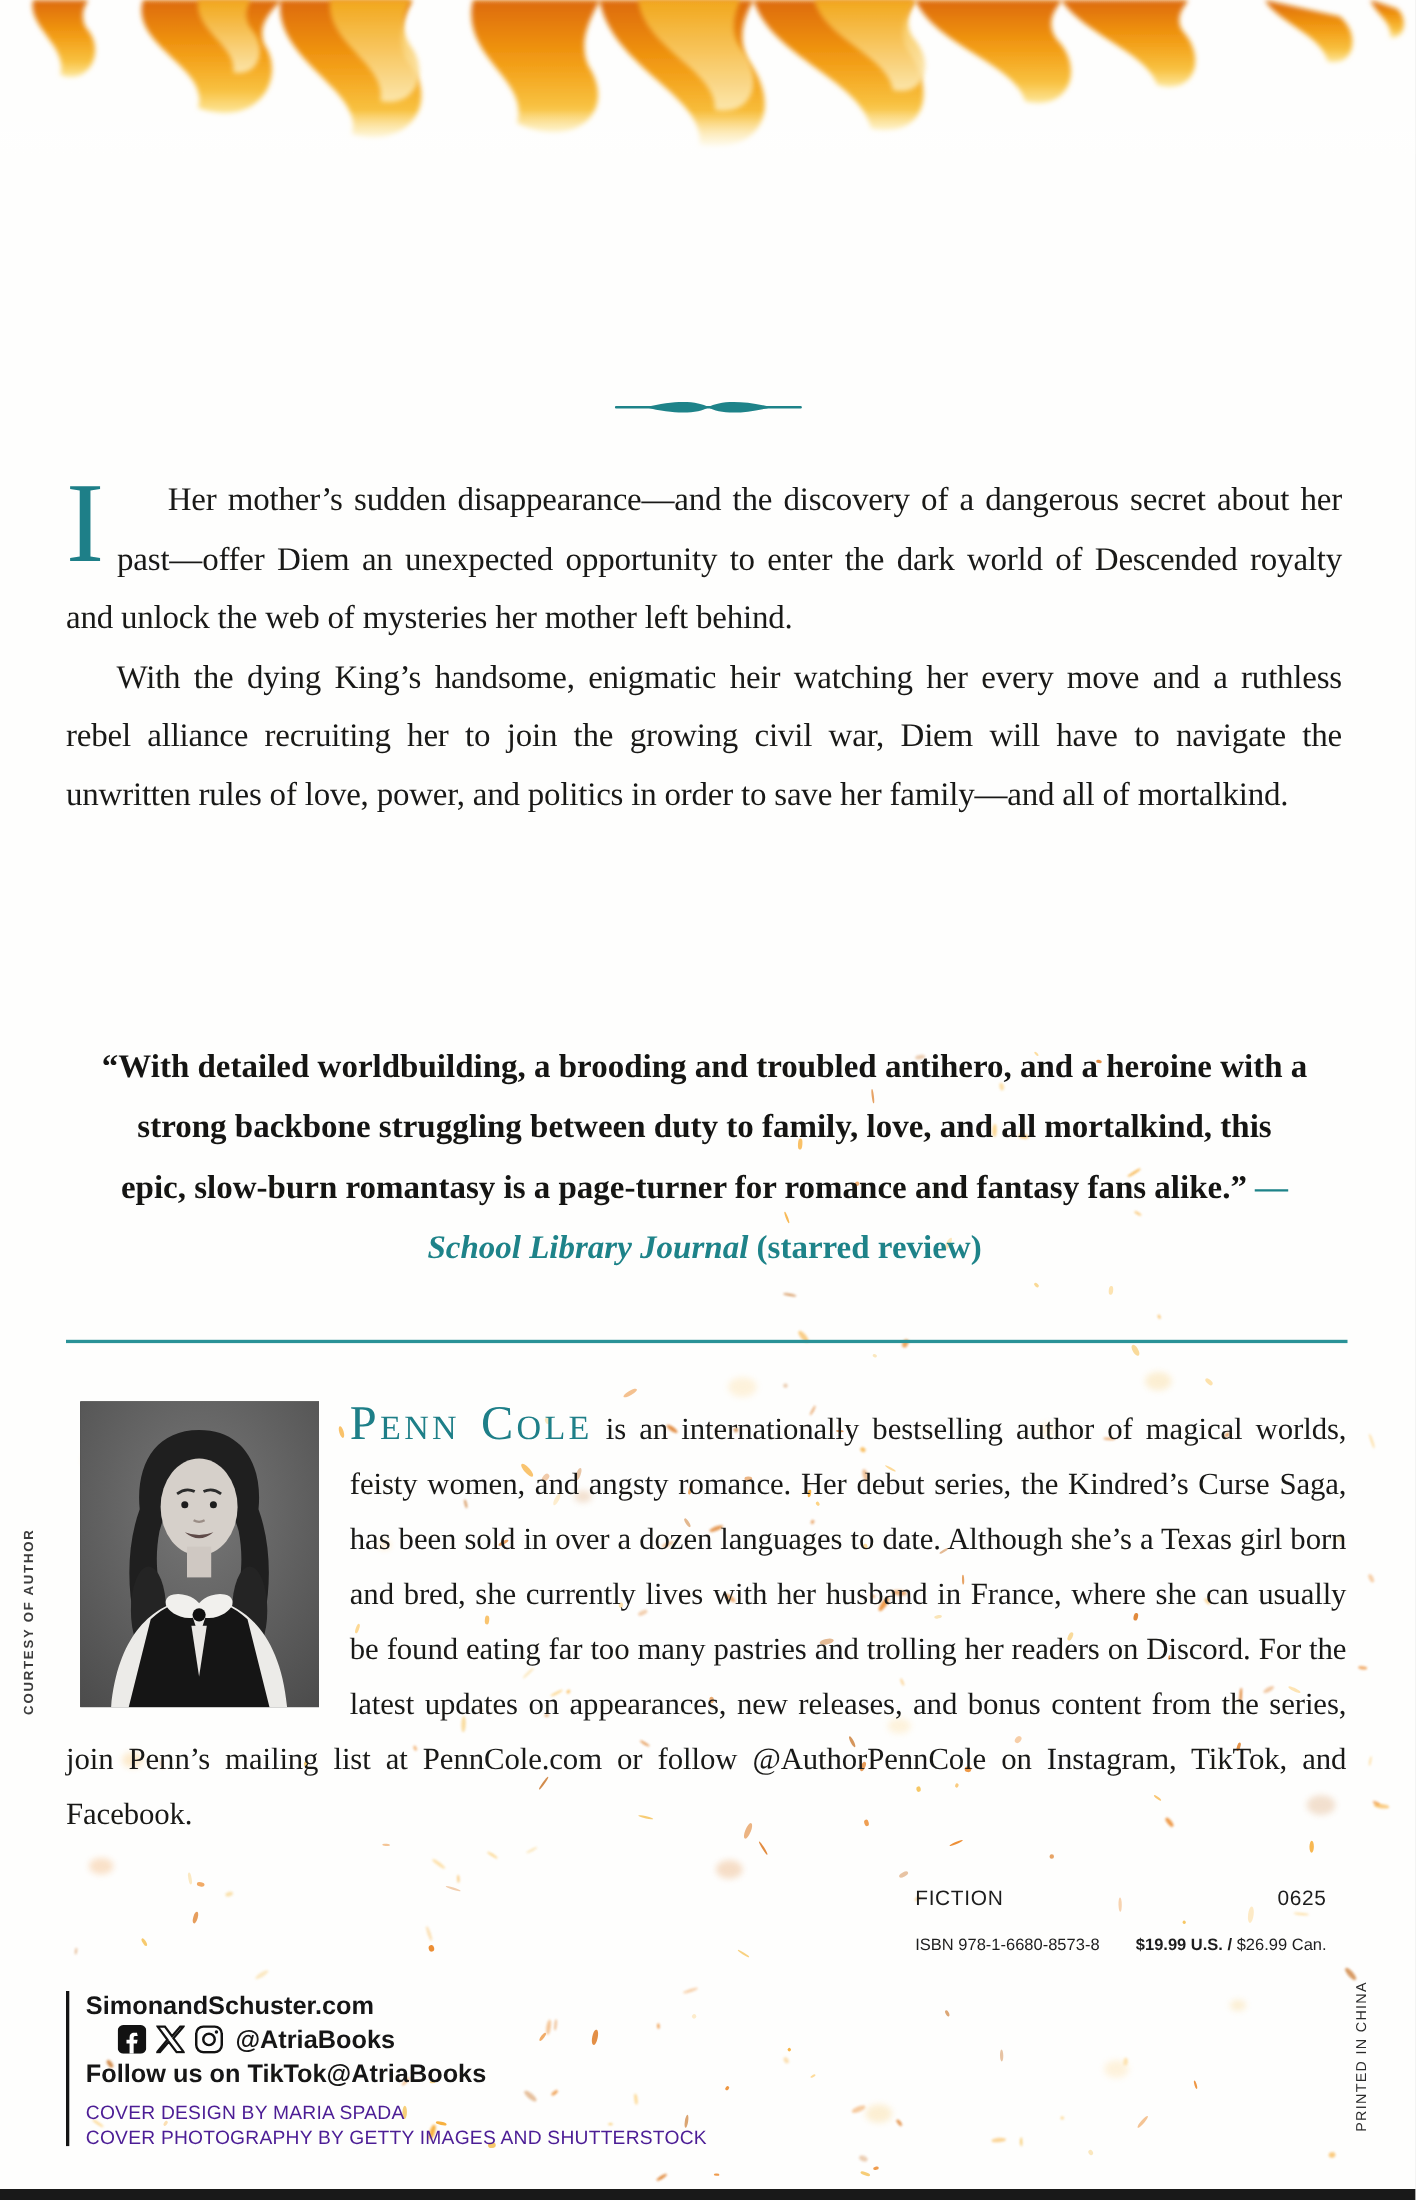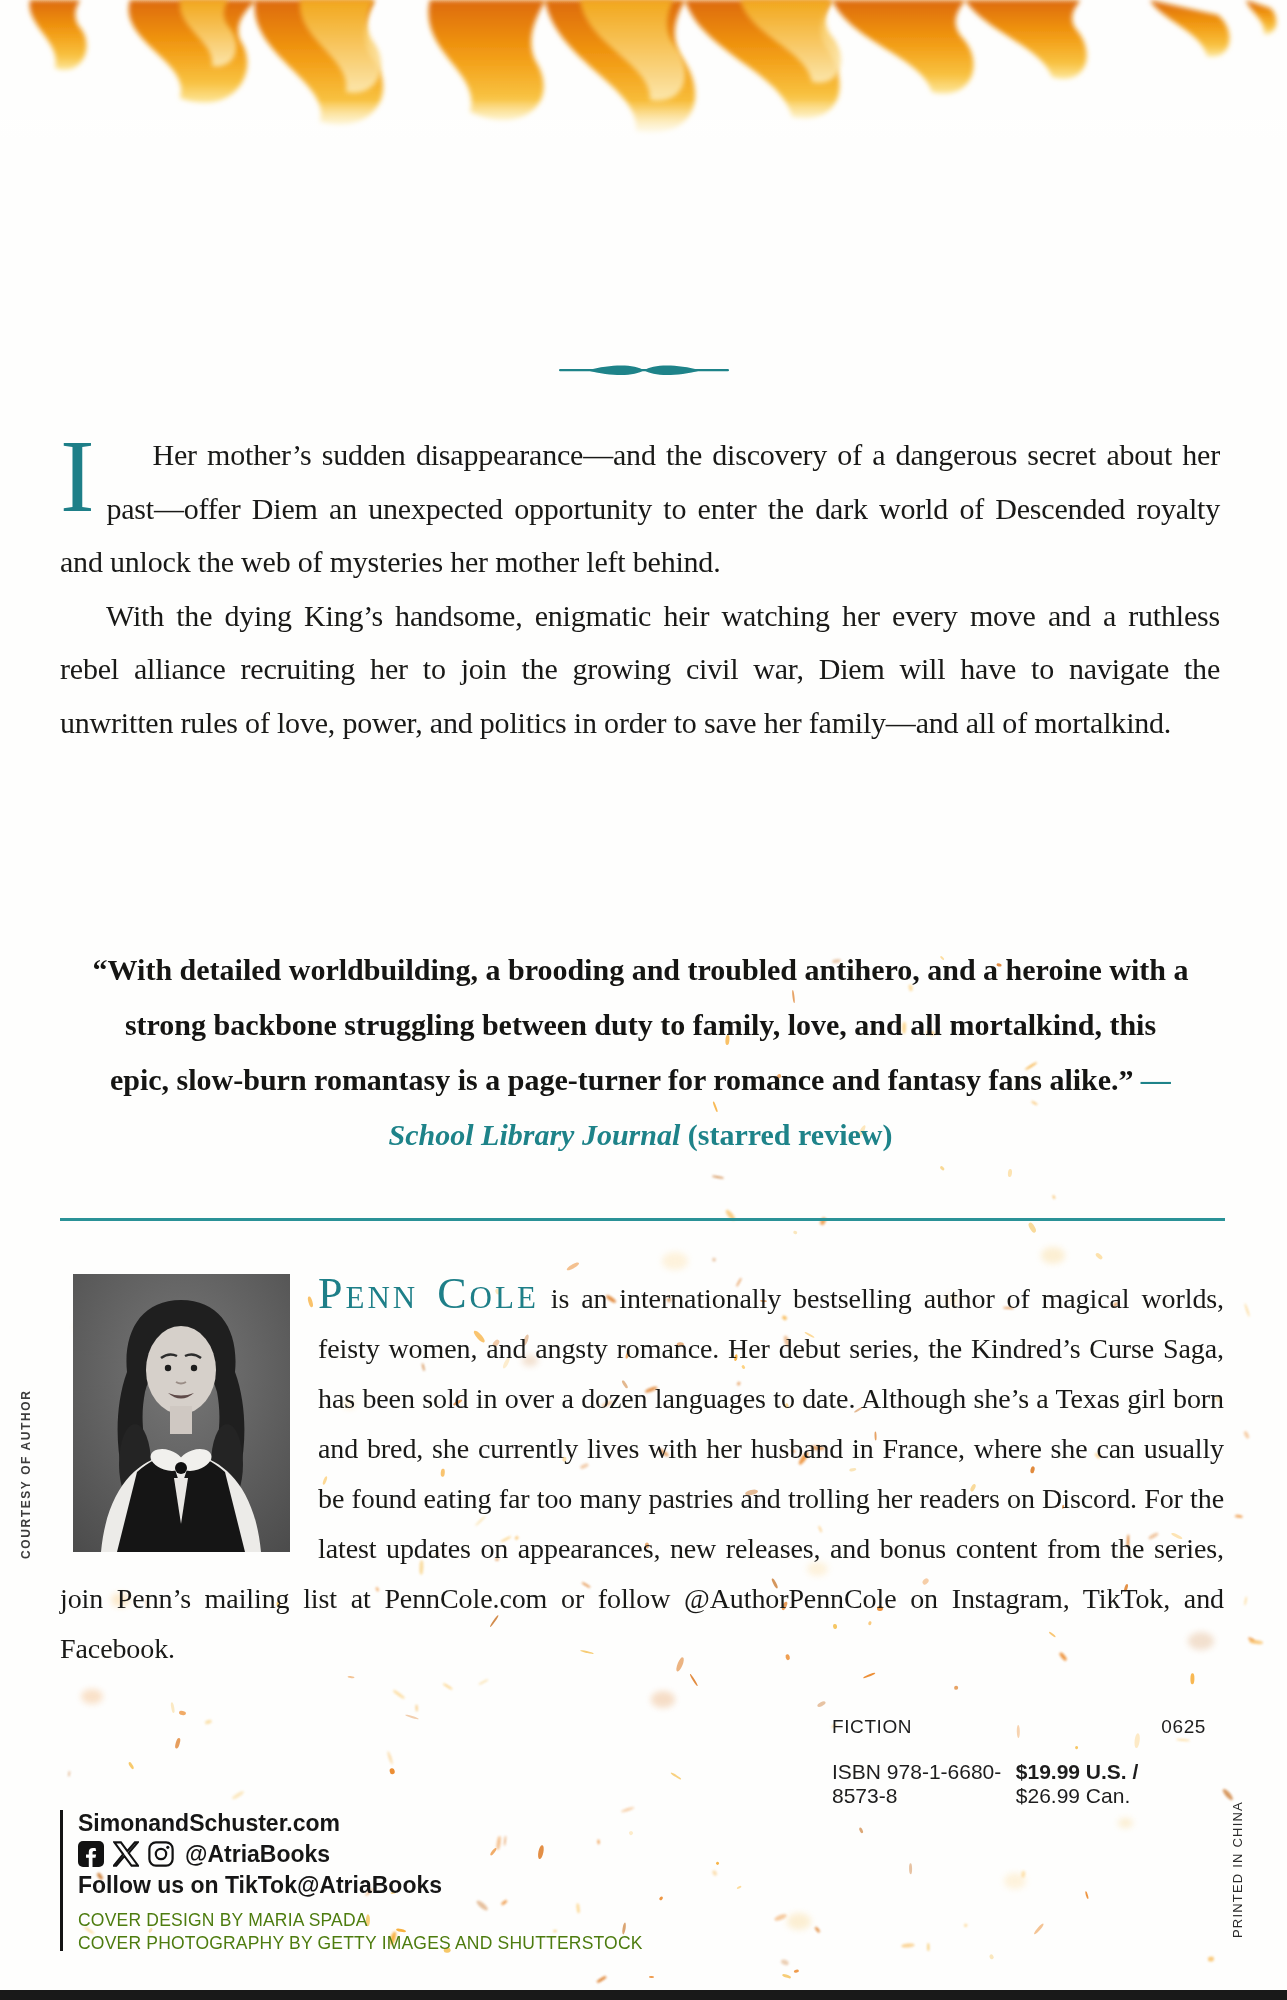--- a/index.html
+++ b/index.html
@@ -56,37 +56,37 @@
     letter-spacing:1.6px;color:#3c3c3c;
   }
   .author-name{color:#1e7f88;font-variant:small-caps;font-size:44px;letter-spacing:3px;line-height:1;}
   
   .pubcol{
     position:absolute;left:832px;right:81px;top:1716px;z-index:2;
     font-family:"Liberation Sans", sans-serif;color:#1d1d1d;
   }
   .pubrow{display:flex;justify-content:space-between;align-items:baseline;}
   .pubrow.first{margin-bottom:22px;font-size:19px;letter-spacing:0.6px;}
-  .pubrow.second{font-size:21px;}
+  .pubrow.second{font-size:15px;}
   .price-us{font-weight:700;}
   
   .footer{position:absolute;left:60px;top:1806px;z-index:2;display:flex;gap:15px;align-items:stretch;
     font-family:"Liberation Sans", sans-serif;color:#161616;}
   .logo-col{width:120px;text-align:center;}
   .logo-col svg{display:block;margin:0 auto 4px auto;}
   .logo-name{font-size:20px;font-weight:700;letter-spacing:6px;line-height:20px;}
   .logo-sub{font-size:11px;font-weight:600;letter-spacing:2.2px;line-height:14px;}
   .v-divider{width:3px;background:#141414;margin:4px 0;}
   .foot-text{display:flex;flex-direction:column;justify-content:flex-start;padding-top:2px;}
   .site{font-size:23px;font-weight:700;line-height:30px;}
-  .social-row{display:flex;align-items:center;gap:9px;height:32px;}
+  .social-row{display:flex;align-items:center;gap:9px;height:32px;margin-left:29px;}
   .social-row svg{display:block;}
   .handle{font-size:23px;font-weight:700;margin-left:2px;}
   .tiktok{font-size:23px;font-weight:700;line-height:30px;margin-bottom:9px;}
-  .credit{font-size:17.5px;font-weight:400;line-height:23px;letter-spacing:0.2px;color:#4d7c0f;}
+  .credit{font-size:17.5px;font-weight:400;line-height:23px;letter-spacing:0.2px;color:#4c1d95;}
   
   .printed{
     position:absolute;right:42px;top:1788px;z-index:2;height:150px;
     writing-mode:vertical-rl;transform:rotate(180deg);
     font-family:"Liberation Sans", sans-serif;font-size:13px;letter-spacing:1.2px;color:#2a2a2a;
   }
   
   .bottom-strip{position:absolute;bottom:0;left:0;width:100%;height:10px;background:#191919;z-index:3;}
   
   #sparks{position:absolute;inset:0;z-index:0;pointer-events:none;}

